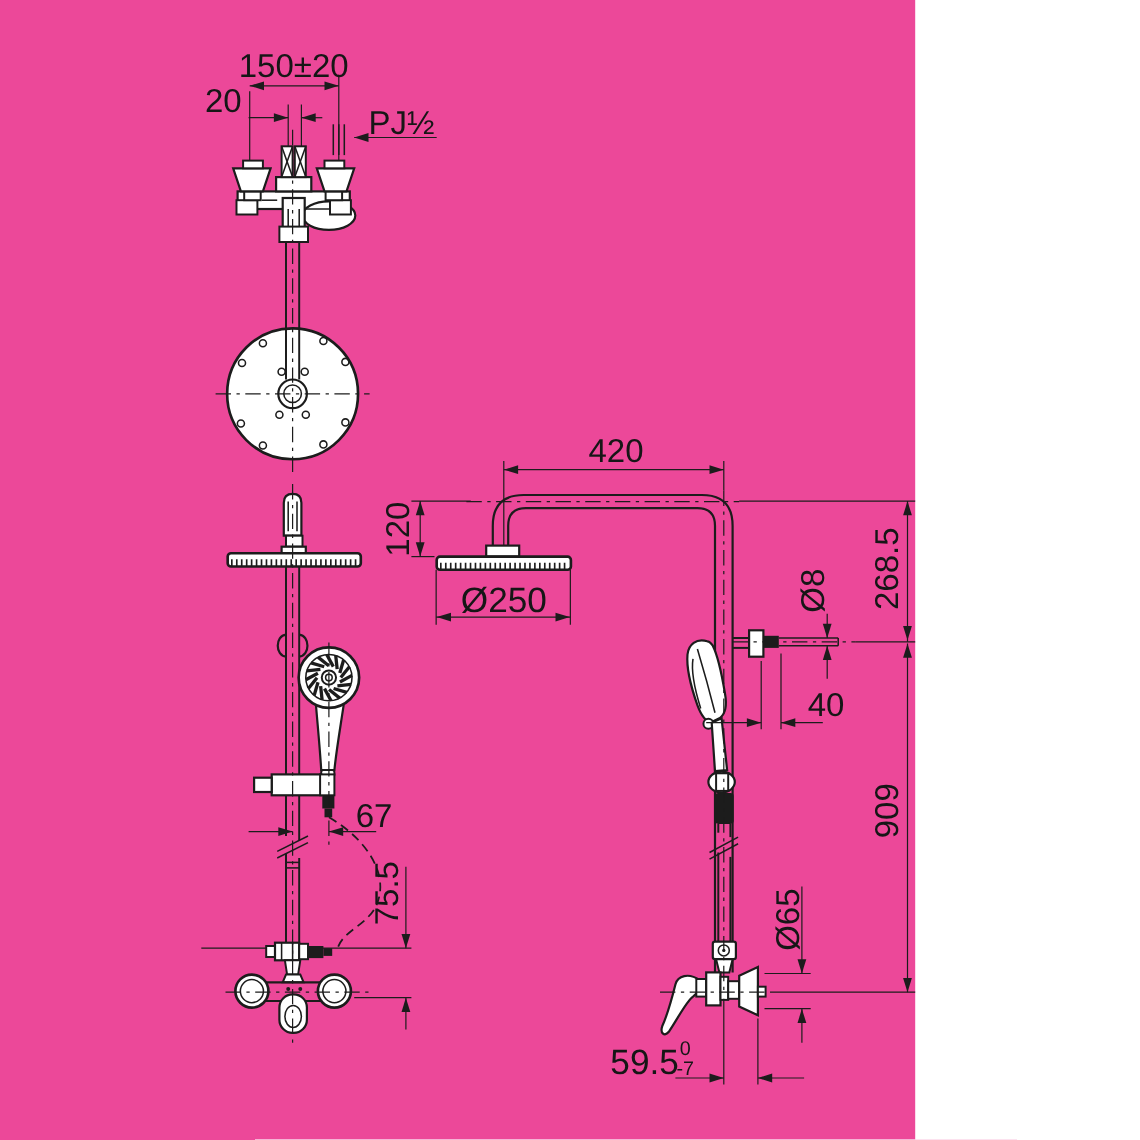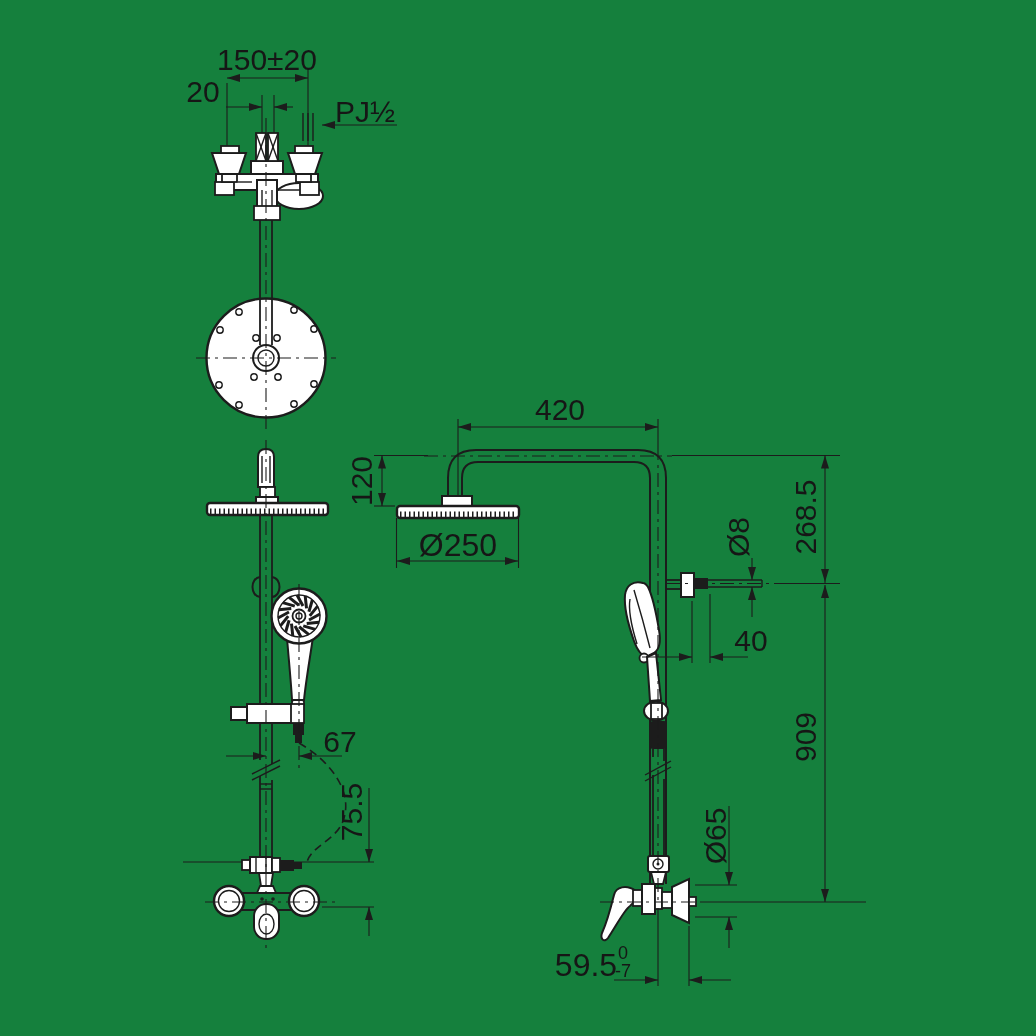--- a/index.html
+++ b/index.html
@@ -1,16 +1,16 @@
 <!DOCTYPE html>
 <html><head>
 <meta charset="utf-8">
 <style>
   html,body{margin:0;padding:0;background:#ffffff;}
-  .page{width:1036px;height:1036px;background:#15803d;position:relative;overflow:hidden;}
+  .page{width:832px;height:1036px;background:#ec4899;position:relative;overflow:hidden;}
   svg{display:block;}
   
   .o  {fill:#ffffff;stroke:#1c1c1c;stroke-width:2;}
   .o18{fill:#ffffff;stroke:#1c1c1c;stroke-width:1.8;}
   .o24{fill:#ffffff;stroke:#1c1c1c;stroke-width:2.4;}
   .ln {fill:none;stroke:#1c1c1c;stroke-width:2;}
   .ln18{fill:none;stroke:#1c1c1c;stroke-width:1.8;}
   .ln14{fill:none;stroke:#1c1c1c;stroke-width:1.4;}
   .thin{fill:none;stroke:#1c1c1c;stroke-width:1.1;}
   .cl {fill:none;stroke:#1c1c1c;stroke-width:1.1;stroke-dasharray:14 5 3 5;}

